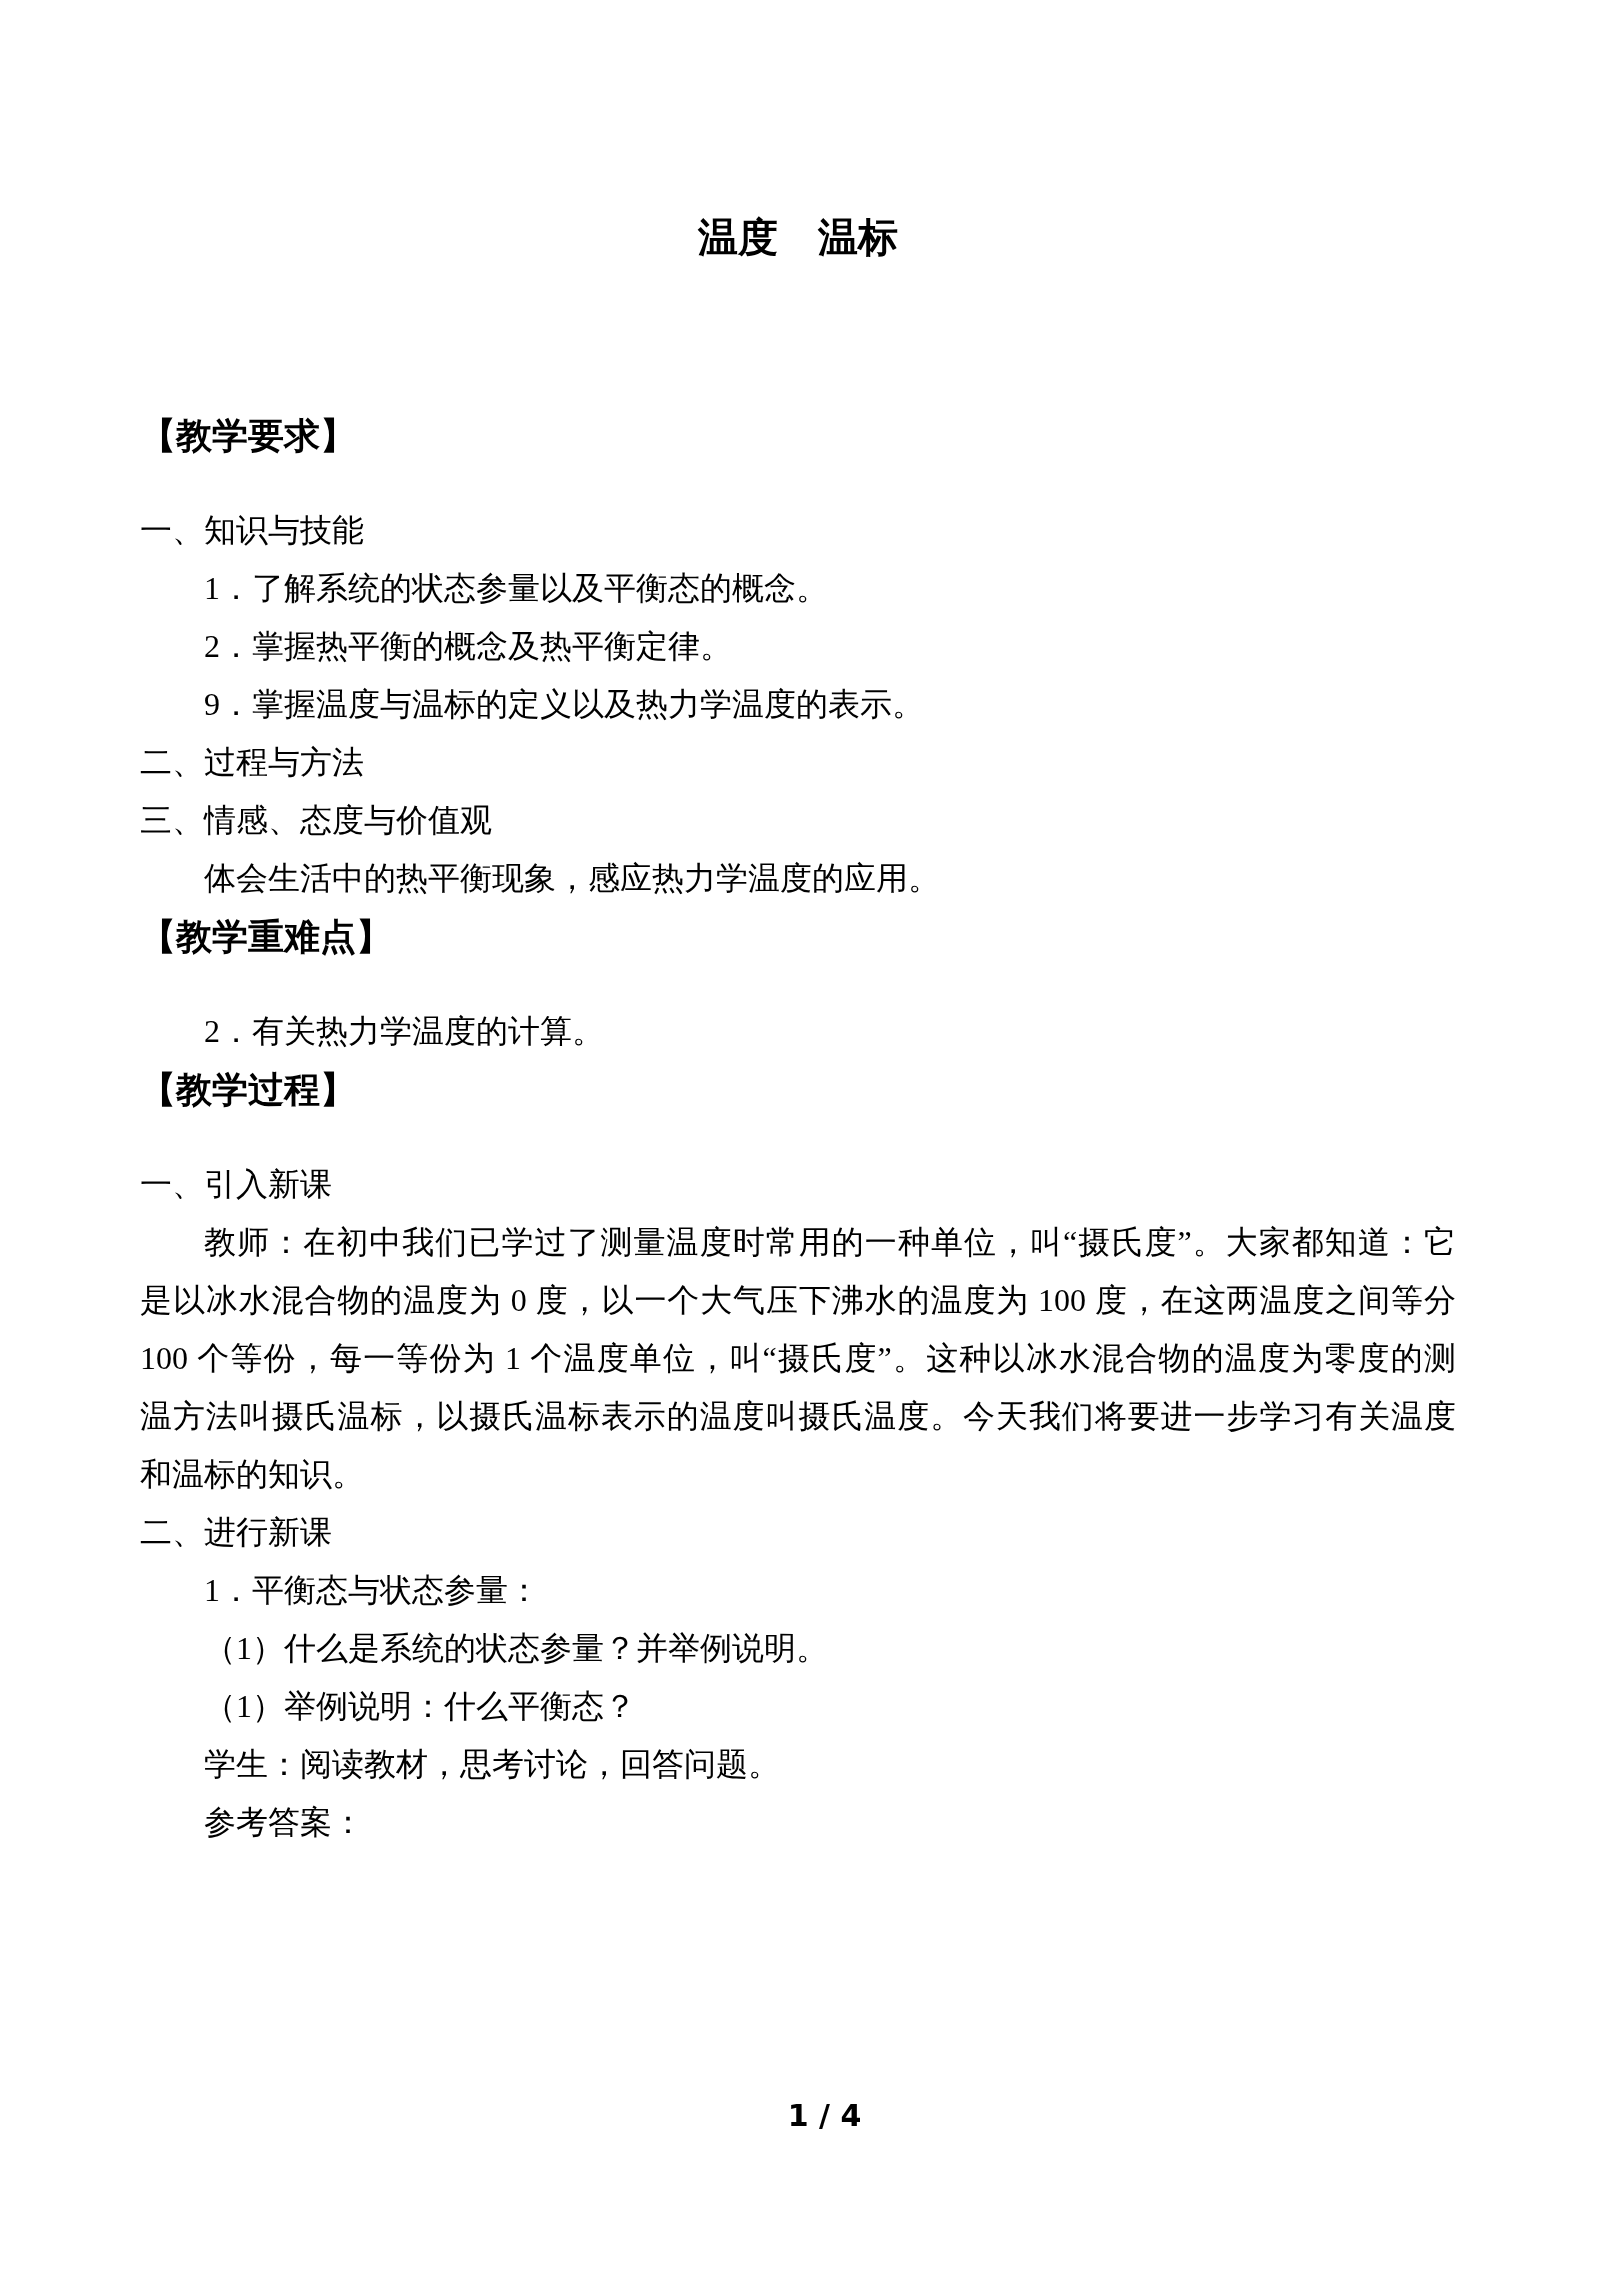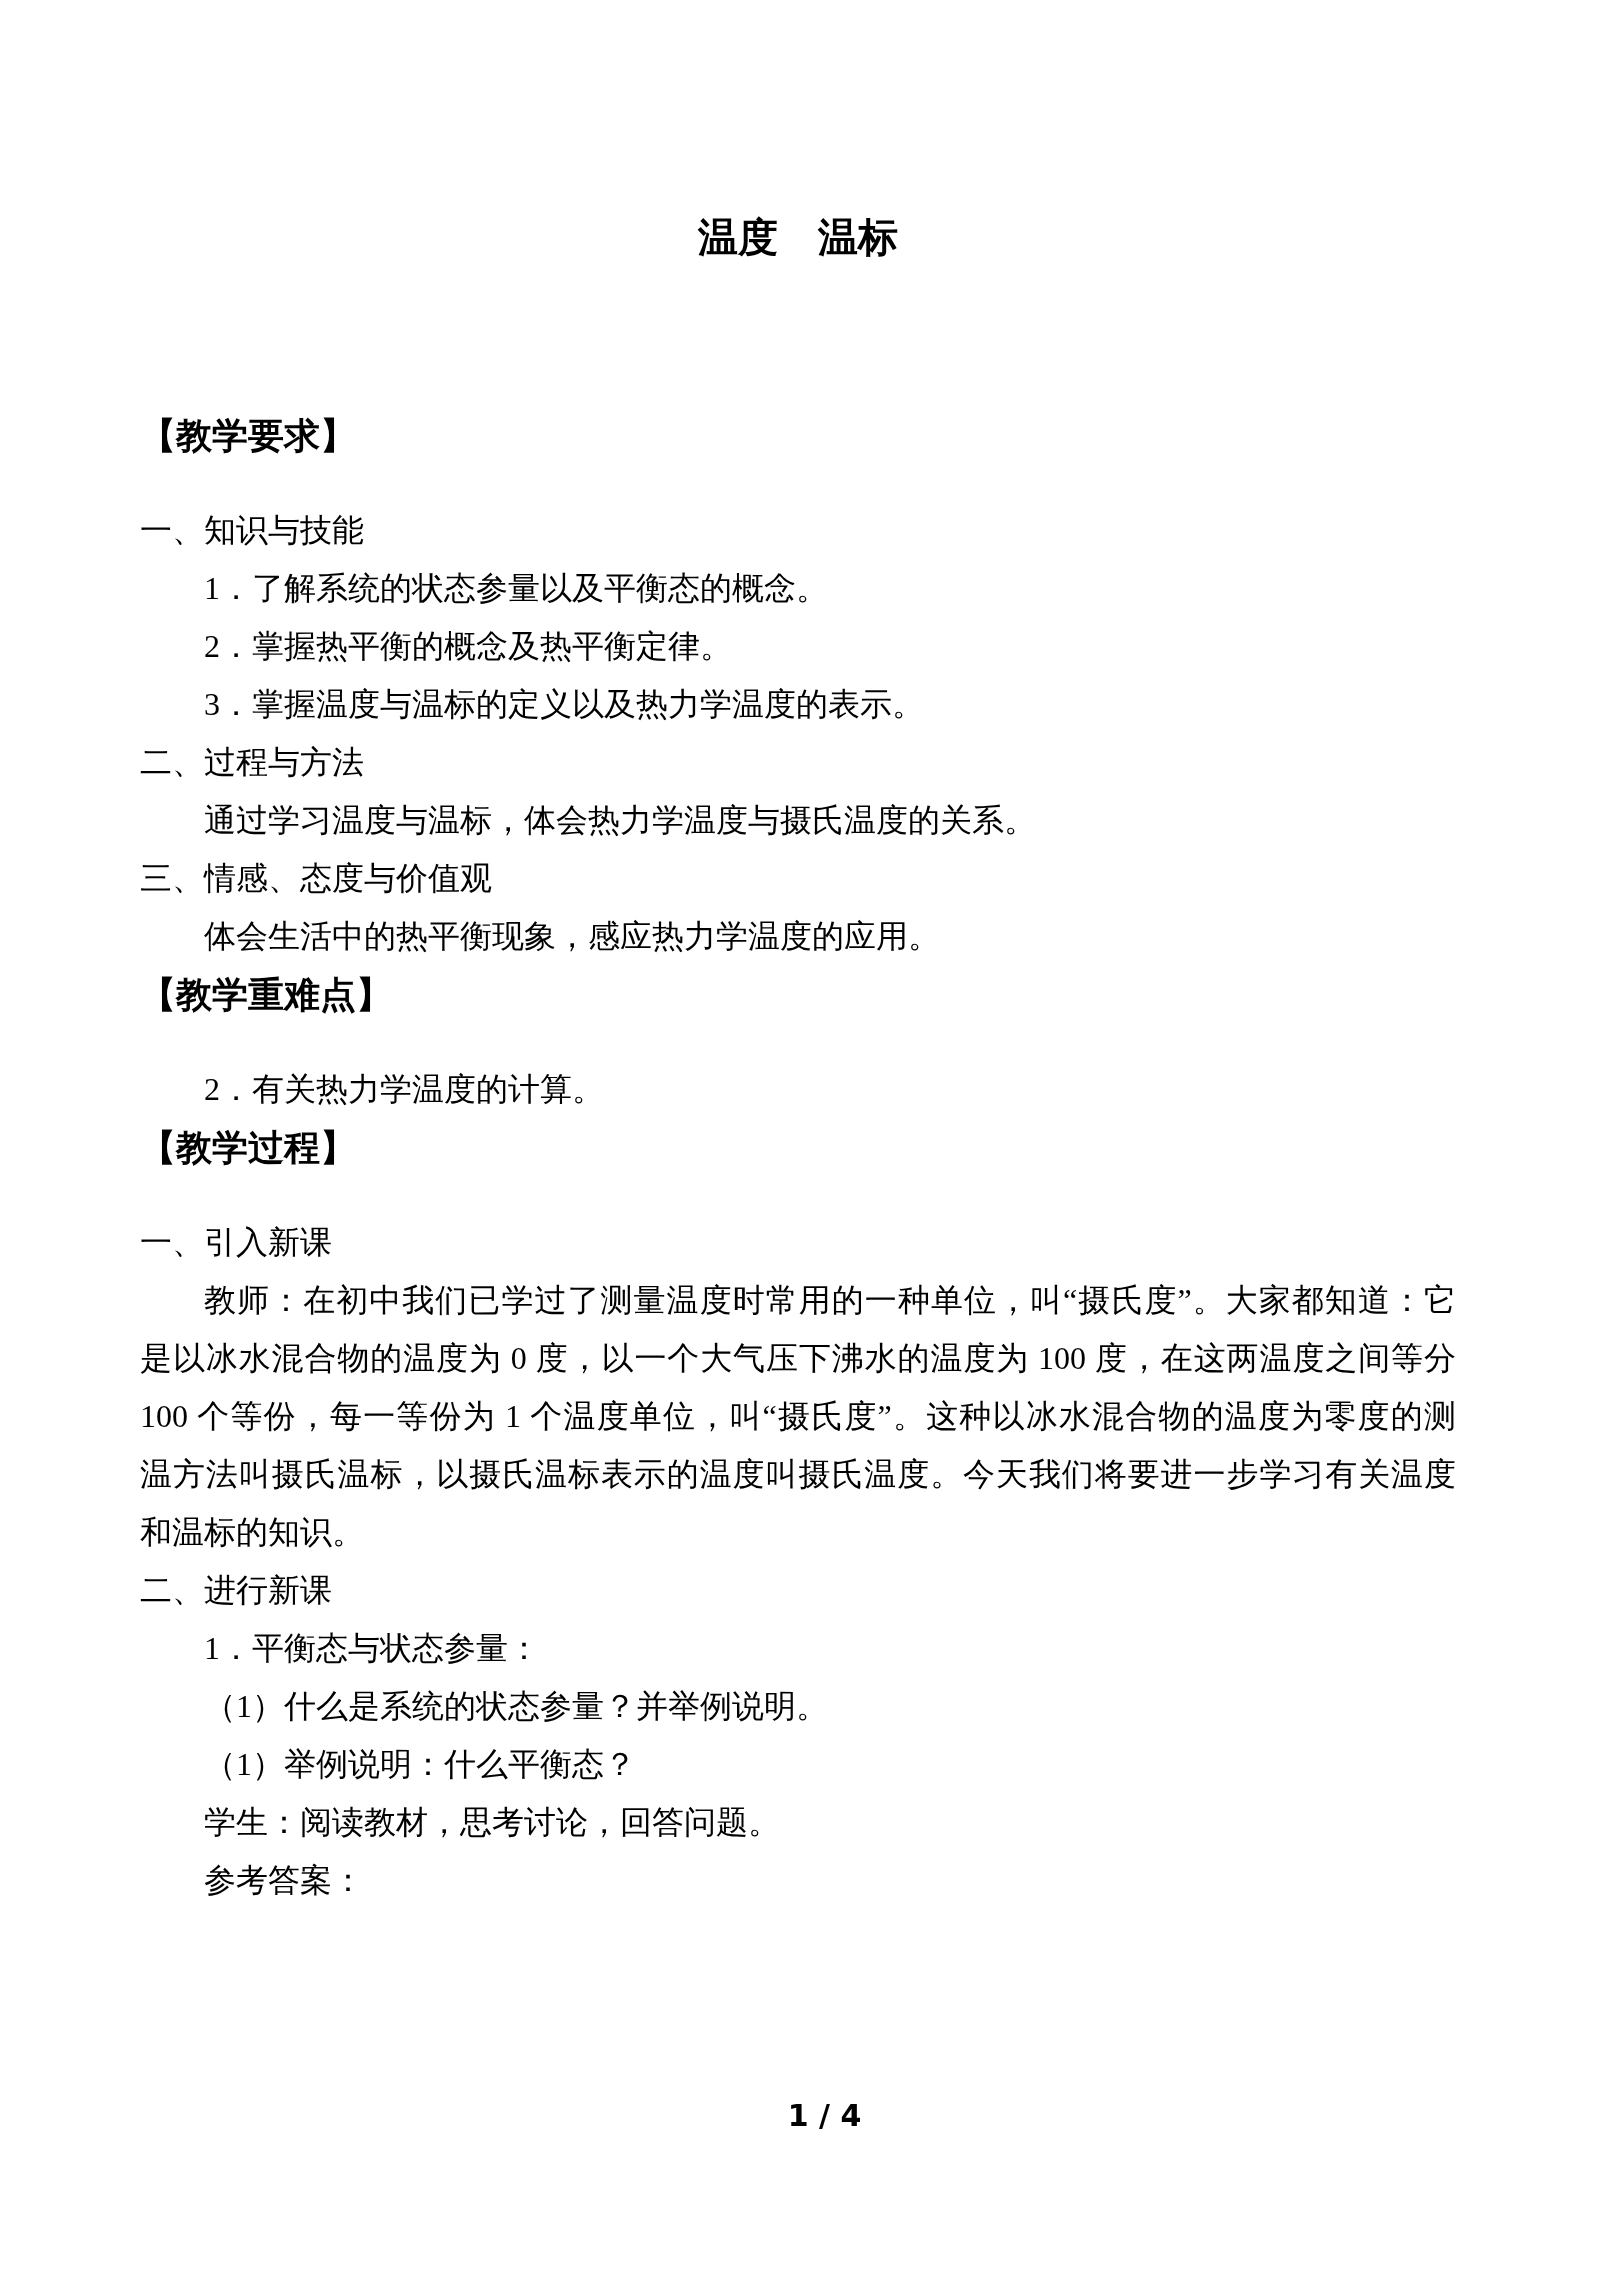--- a/index.html
+++ b/index.html
@@ -66,23 +66,22 @@
 </head>
 <body>
 
 <div class="page">
   <div class="content">
       <div class="line title">温度　温标</div>
       <div class="line heading">【教学要求】</div>
       <div class="line">一、知识与技能</div>
       <div class="line indent-1">1．了解系统的状态参量以及平衡态的概念。</div>
       <div class="line indent-1">2．掌握热平衡的概念及热平衡定律。</div>
-      <div class="line indent-1">3．掌握温度与温标的定义以及热力学温度的表示。</div>
+      <div class="line indent-1">9．掌握温度与温标的定义以及热力学温度的表示。</div>
       <div class="line">二、过程与方法</div>
-      <div class="line indent-1">通过学习温度与温标，体会热力学温度与摄氏温度的关系。</div>
       <div class="line">三、情感、态度与价值观</div>
       <div class="line indent-1">体会生活中的热平衡现象，感应热力学温度的应用。</div>
       <div class="line heading">【教学重难点】</div>
       <div class="line indent-1">2．有关热力学温度的计算。</div>
       <div class="line heading">【教学过程】</div>
       <div class="line">一、引入新课</div>
       <div class="line indent-1 justify">教师：在初中我们已学过了测量温度时常用的一种单位，叫“摄氏度”。大家都知道：它</div>
       <div class="line justify">是以冰水混合物的温度为 0 度，以一个大气压下沸水的温度为 100 度，在这两温度之间等分</div>
       <div class="line justify">100 个等份，每一等份为 1 个温度单位，叫“摄氏度”。这种以冰水混合物的温度为零度的测</div>
       <div class="line justify">温方法叫摄氏温标，以摄氏温标表示的温度叫摄氏温度。今天我们将要进一步学习有关温度</div>

